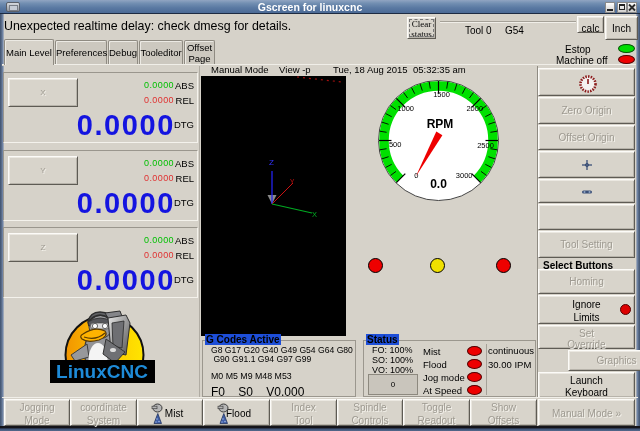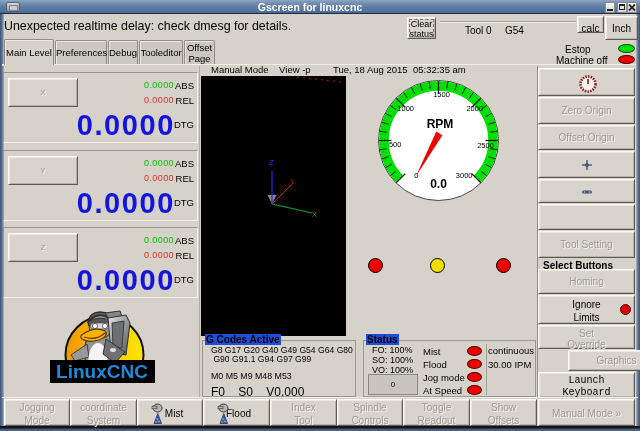--- a/index.html
+++ b/index.html
@@ -62,21 +62,21 @@
   <div class="wbtn" style="left:627px;">
       <svg width="8" height="9" style="position:absolute;left:0px;top:0px;">
         <g stroke="#2a2a2a" stroke-width="1.8">
           <line x1="1" y1="1.5" x2="7" y2="7.5"></line>
           <line x1="7" y1="1.5" x2="1" y2="7.5"></line>
         </g>
       </svg>
     </div>
 
   <div id="msg" class="abs">Unexpected realtime delay: check dmesg for details.</div>
-  <div class="abs btn" style="left:407px;top:17px;width:29px;height:22px;font-size:9px;text-align:center;line-height:10px;padding-top:1px;outline:1px dashed #777;outline-offset:-3px;">Clear<br>status</div>
+  <div class="abs btn" style="left:407px;top:17px;width:29px;height:22px;font-size:9px;text-align:center;line-height:10px;padding-top:1px;outline:1px dashed #777;outline-offset:-3px;font-family:Liberation Serif, serif;">Clear<br>status</div>
   <div class="abs" style="left:440px;top:21px;width:136px;height:1px;background:#a5a198;box-shadow:0 1px 0 #f0eee8;"></div>
   <div class="abs" style="left:465px;top:25px;font-size:10px;">Tool 0</div>
   <div class="abs" style="left:505px;top:25px;font-size:10px;">G54</div>
   <div class="abs btn" style="left:577px;top:16px;width:27px;height:17px;font-size:10px;text-align:center;line-height:23px;">calc</div>
   <div class="abs btn" style="left:605px;top:16px;width:33px;height:24px;font-size:10px;text-align:center;line-height:23px;">Inch</div>
 
   <div class="tab act" style="left:4px;width:50px;line-height:25px;">Main Level</div>
   <div class="tab" style="left:55px;width:52px;line-height:23px;text-align:center;">Preferences</div>
   <div class="tab" style="left:108px;width:30px;line-height:23px;">Debug</div>
   <div class="tab" style="left:139px;width:44px;line-height:23px;">Tooleditor</div>
@@ -228,21 +228,21 @@
         <circle cx="8.5" cy="4" r="1" fill="#8fa3c4"></circle>
       </svg></div>
   <div class="rbtn" style="top:204px;height:26px;"></div>
   <div class="rbtn dis" style="top:231px;height:27px;line-height:26px;">Tool Setting</div>
   <div class="abs" style="left:543px;top:260px;font-size:10px;font-weight:bold;">Select Buttons</div>
   <div class="rbtn dis" style="top:269px;height:25px;line-height:24px;">Homing</div>
   <div class="rbtn" style="top:295px;height:29px;line-height:13px;padding-top:2px;">Ignore<br>Limits</div>
   <div class="led" style="left:620px;top:304px;width:11px;height:11px;background:#dd0000;border:1px solid #550000;"></div>
   <div class="rbtn dis" style="top:325px;height:24px;line-height:11px;padding-top:2px;">Set<br>Override</div>
   <div class="rbtn dis" style="top:350px;height:21px;line-height:20px;margin-left:30px;">Graphics</div>
-  <div class="rbtn" style="top:372px;height:26px;line-height:12px;padding-top:2px;font-family:Liberation Mono, monospace;">Launch<br>Keyboard</div>
+  <div class="rbtn" style="top:372px;height:26px;line-height:12px;padding-top:2px;">Launch<br>Keyboard</div>
 
   <div id="tbar" class="abs"></div>
   <div class="tbtn btn dis" style="left:4px;width:66px;line-height:13px;">Jogging<br>Mode</div>
   <div class="tbtn btn dis" style="left:70px;width:67px;line-height:13px;">coordinate<br>System</div>
   <div class="tbtn btn" style="left:137px;width:66px;line-height:25px;"><svg width="17" height="22" style="position:absolute;left:11px;top:3px;">
         <ellipse cx="8.5" cy="5" rx="4.5" ry="4" fill="#b6b6b6" stroke="#3a3a3a" stroke-width="1"></ellipse>
         <rect x="3" y="3.2" width="5" height="2.5" fill="#b5b5b5" stroke="#444" stroke-width="0.7"></rect>
         <path d="M5 20.5 L12.5 20.5 L8.8 10.5 Z" fill="#3f5fa9" stroke="#23355e" stroke-width="0.8"></path>
         <circle cx="8" cy="16" r="0.8" fill="#9fb4dd"></circle>
         <circle cx="10" cy="18.5" r="0.8" fill="#9fb4dd"></circle>

